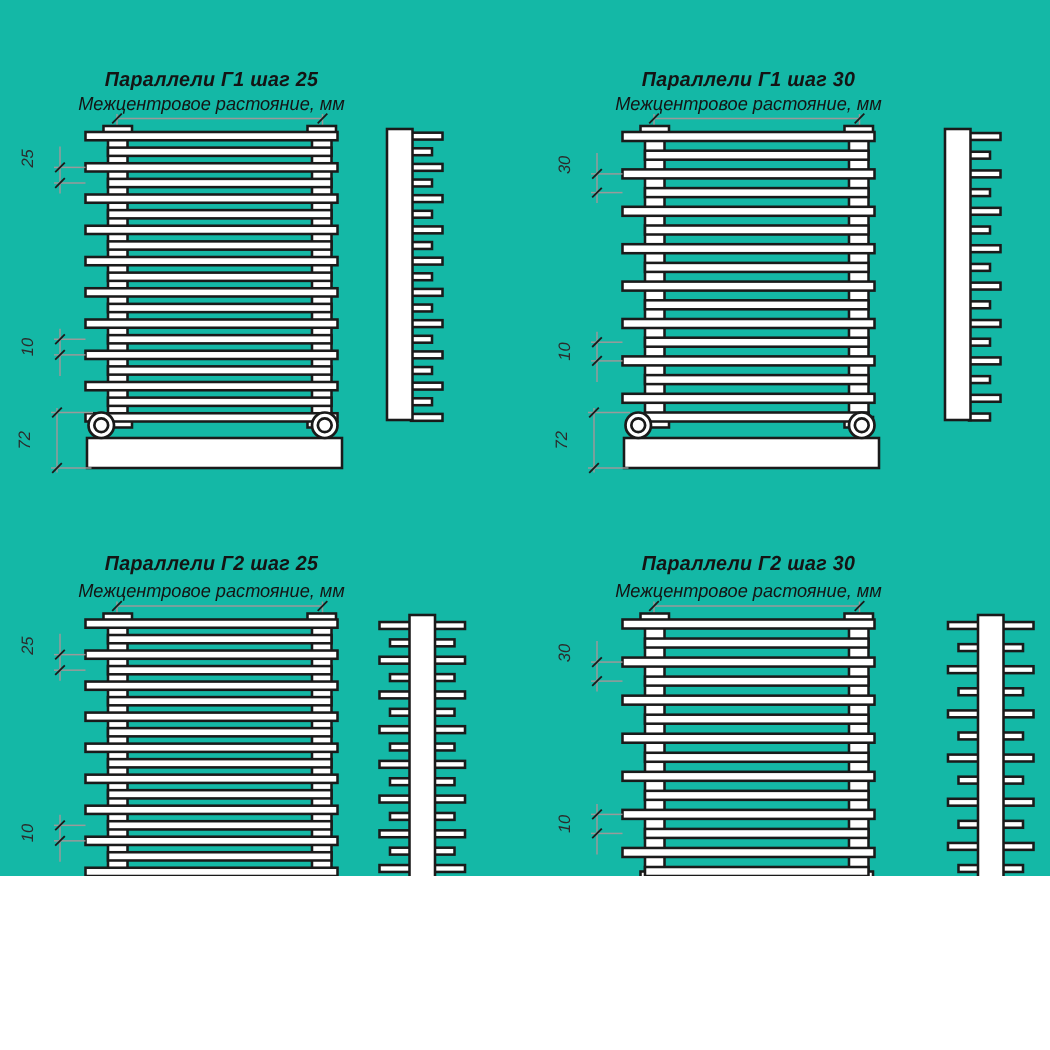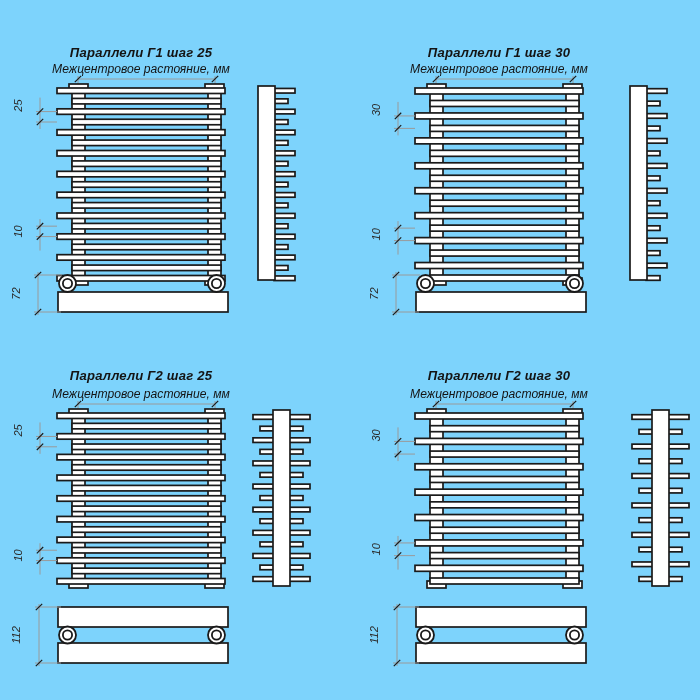--- a/index.html
+++ b/index.html
@@ -1,16 +1,16 @@
 <!DOCTYPE html>
 <html><head>
 <meta charset="utf-8">
 <style>
   html,body{margin:0;padding:0;background:#ffffff;}
-  .canvas{position:relative;width:700px;height:700px;background:#7dd3fc;overflow:hidden;
+  .canvas{position:relative;width:700px;height:584px;background:#14b8a6;overflow:hidden;
           font-family:"Liberation Sans",sans-serif;}
   svg{position:absolute;left:0;top:0;}
   svg text{font-family:"Liberation Sans",sans-serif;}
   .panel-title{position:absolute;width:240px;text-align:center;font-style:italic;font-weight:700;
                font-size:13.5px;color:#141414;transform:scaleX(.97);letter-spacing:.2px;}
   .panel-subtitle{position:absolute;width:240px;text-align:center;font-style:italic;font-weight:400;
                font-size:12.5px;color:#141414;transform:scaleX(.97);}
 </style>
 </head>
 <body>

